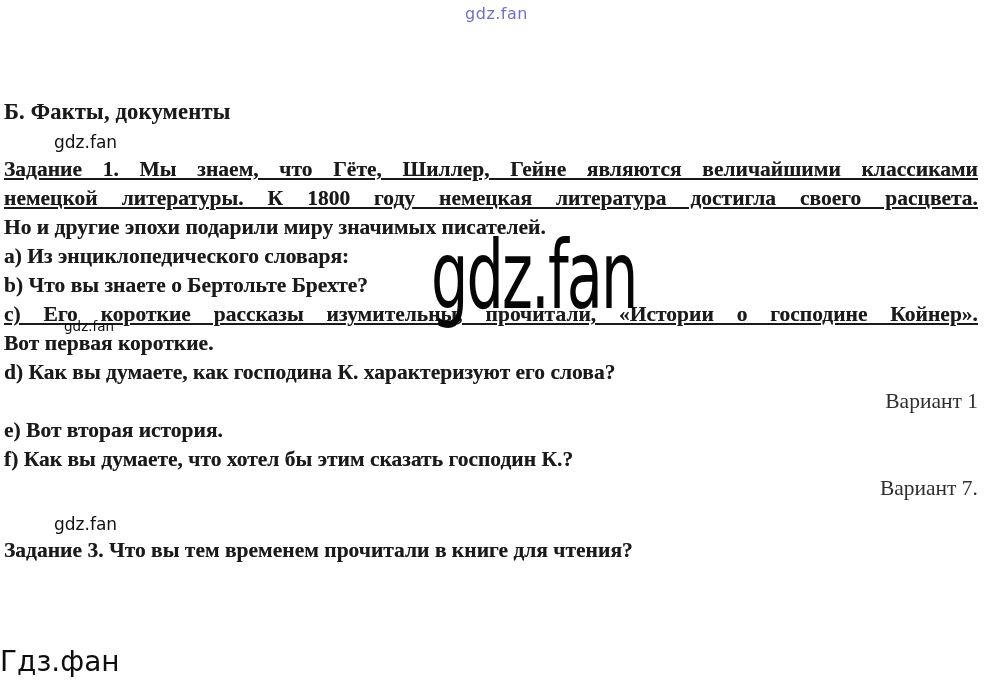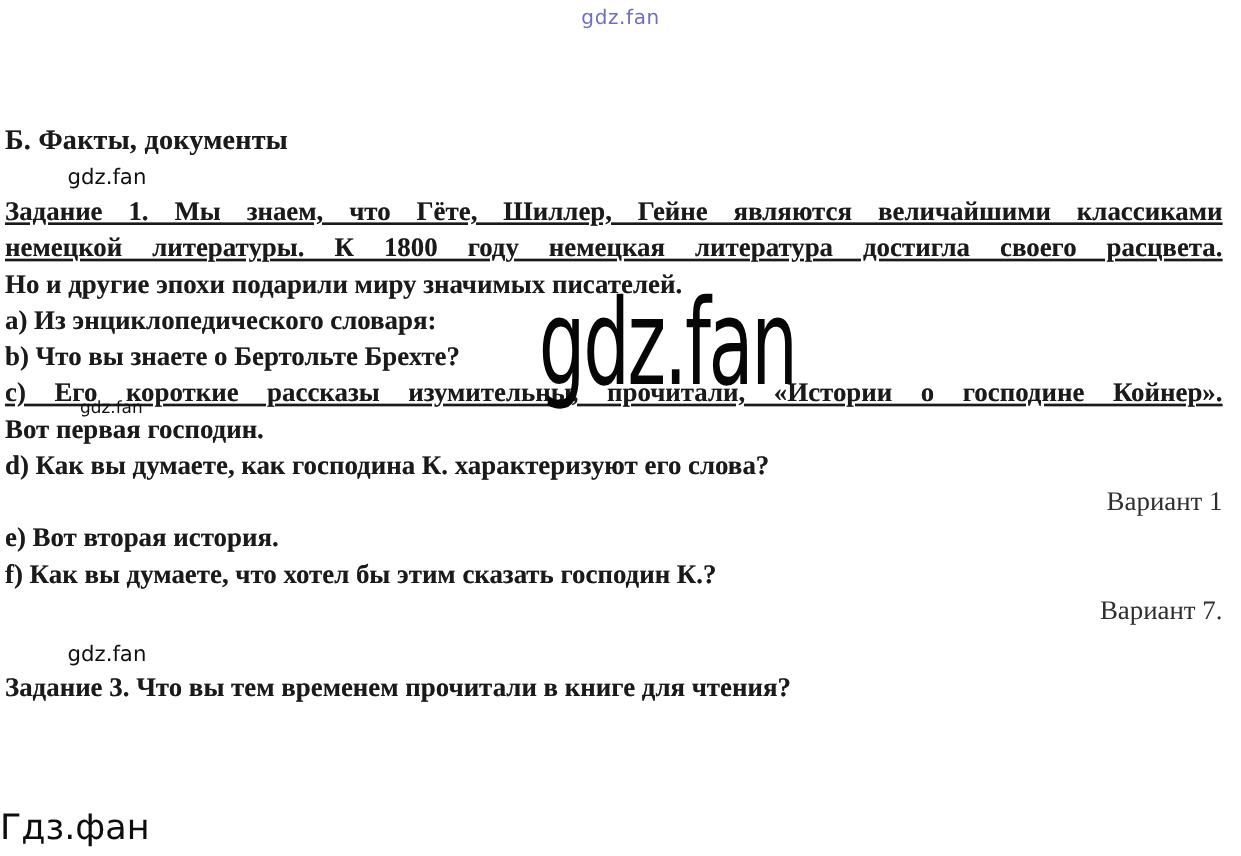--- a/index.html
+++ b/index.html
@@ -90,21 +90,21 @@
 
 <div class="content">
   <div class="heading">Б. Факты, документы</div>
 
   <div class="line justify mt-blank">Задание 1. Мы знаем, что Гёте, Шиллер, Гейне являются величайшими классиками</div>
   <div class="line justify">немецкой литературы. К 1800 году немецкая литература достигла своего расцвета.</div>
   <div class="line">Но и другие эпохи подарили миру значимых писателей.</div>
   <div class="line">a) Из энциклопедического словаря:</div>
   <div class="line">b) Что вы знаете о Бертольте Брехте?</div>
   <div class="line justify">c) Его короткие рассказы изумительны, прочитали, «Истории о господине Койнер».</div>
-  <div class="line">Вот первая господин.</div>
+  <div class="line">Вот первая короткие.</div>
   <div class="line">d) Как вы думаете, как господина К. характеризуют его слова?</div>
   <div class="line regular">Вариант 1</div>
   <div class="line">e) Вот вторая история.</div>
   <div class="line">f) Как вы думаете, что хотел бы этим сказать господин К.?</div>
   <div class="line regular">Вариант 7.</div>
   <div class="line gap-top">Задание 3. Что вы тем временем прочитали в книге для чтения?</div>
 </div>
 
 <div class="footer">Гдз.фан</div>
 

